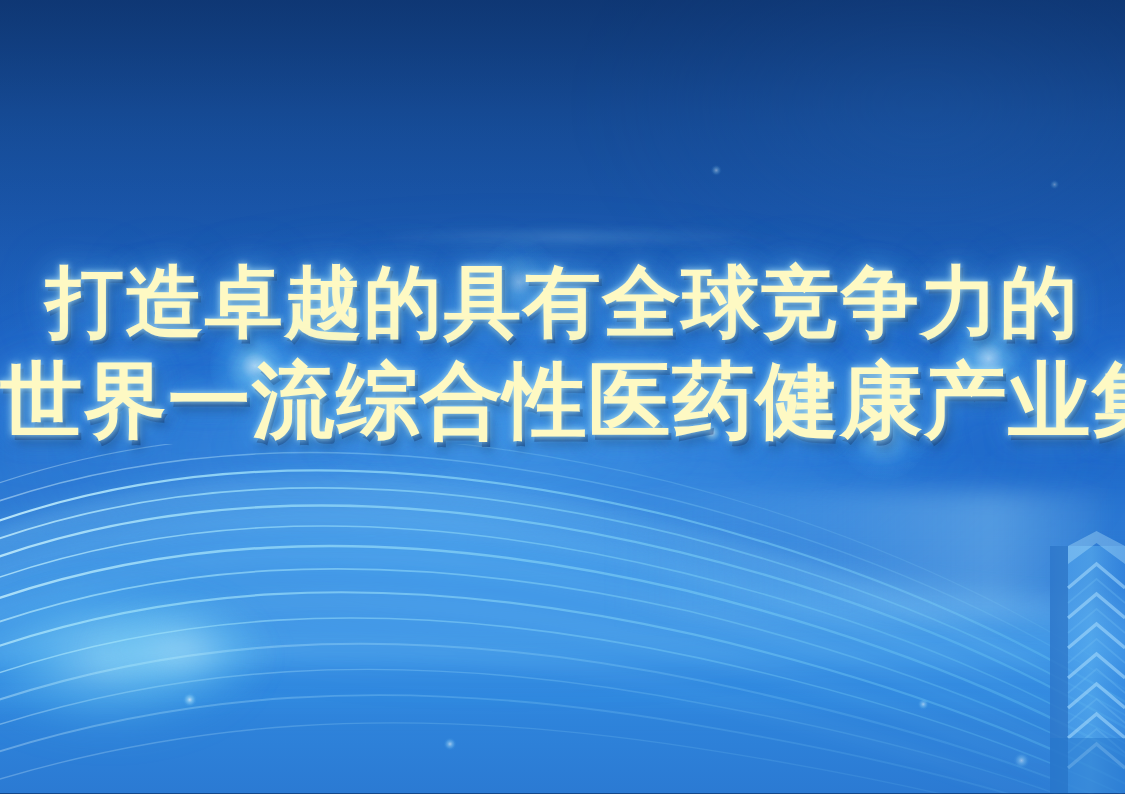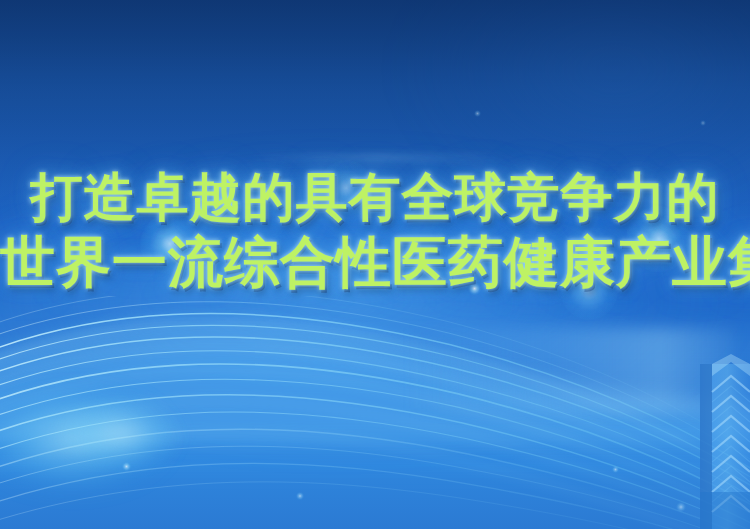--- a/index.html
+++ b/index.html
@@ -181,22 +181,22 @@
   .headline {
     position: absolute;
     left: 0; right: 0;
     top: 170px;
     text-align: center;
     pointer-events: none;
     z-index: 8;
   }
   .hl-line {
     display: block;
-    color: #bef264;
-    font-family: Liberation Mono, monospace;
+    color: #fef9c3;
+    font-family: Liberation Sans, sans-serif;
     font-weight: 700;
     letter-spacing: 1px;
     white-space: nowrap;
     text-shadow:
        0 0 5px rgba(190,240,255,0.85),
        0 0 16px rgba(110,200,255,0.60),
        0 0 34px rgba(70,170,255,0.40),
        2px 3px 0 rgba(12,48,104,0.55),
        3px 5px 7px rgba(8,34,80,0.50);
   }

